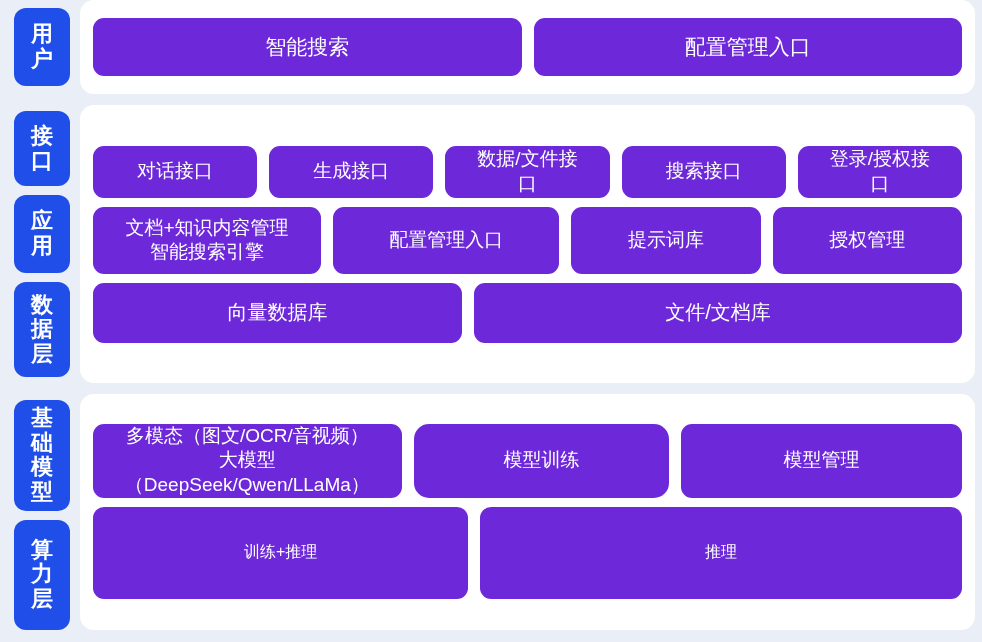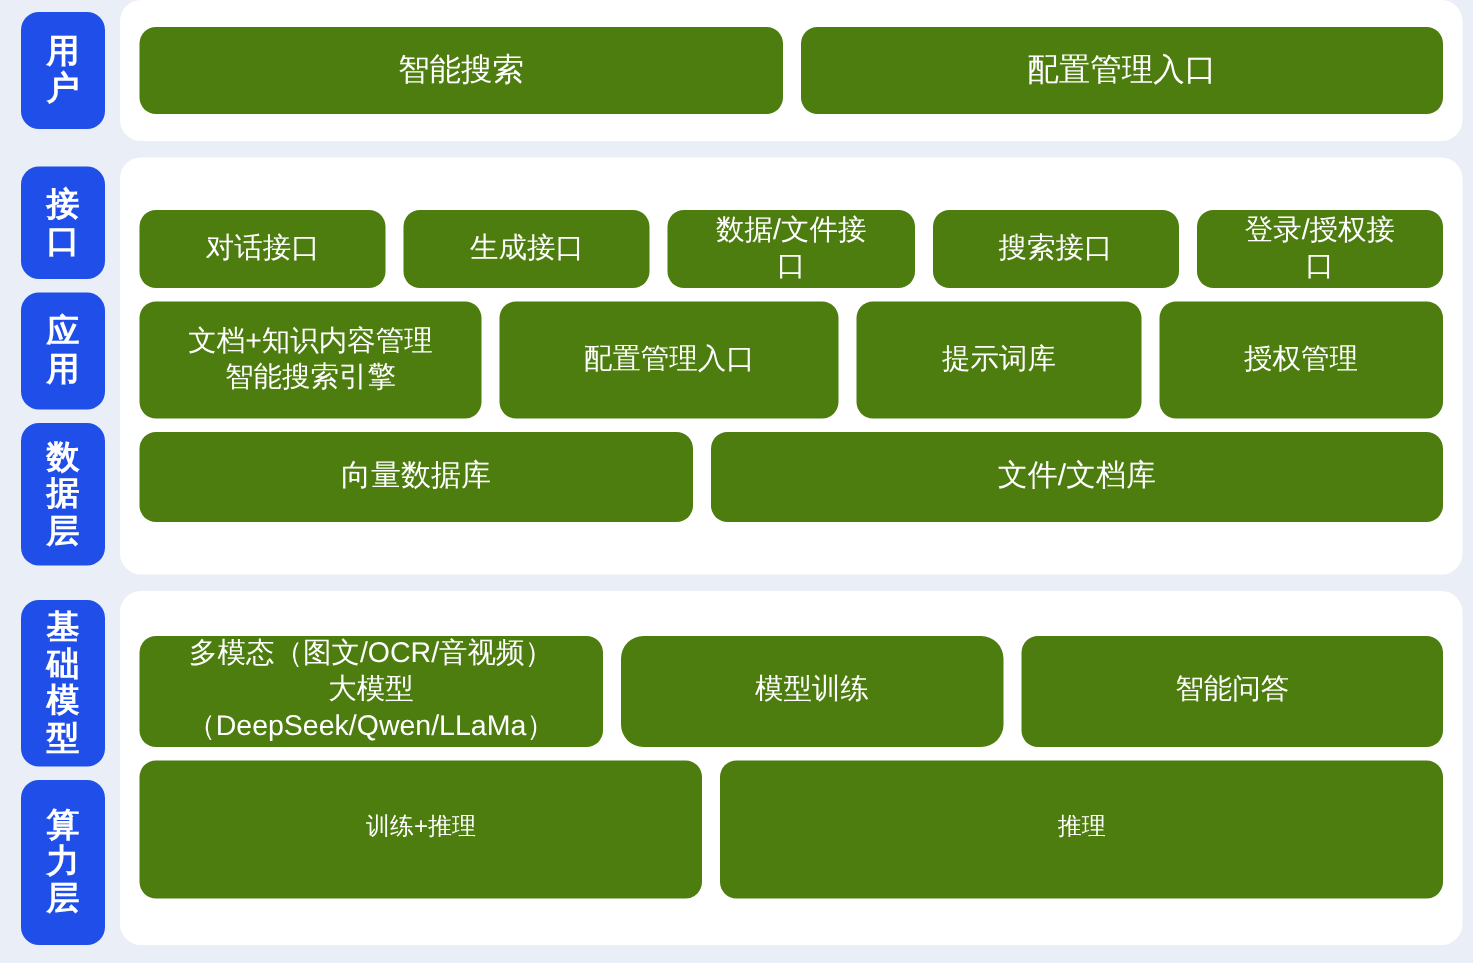--- a/index.html
+++ b/index.html
@@ -79,21 +79,21 @@
   }
 
   
   .row {
     display: flex;
     gap: 12px;
     align-items: stretch;
   }
 
   .card {
-    background: #4d7c0f;
+    background: #6d28d9;
     color: #ffffff;
     border-radius: 11px;
     display: flex;
     align-items: center;
     justify-content: center;
     text-align: center;
     font-size: 20px;
     font-weight: 400;
     line-height: 1.28;
     padding: 6px 24px;
@@ -110,21 +110,21 @@
   .band-user .row { height: 58px; }
   .band-user .card { font-size: 21px; }
 
   
   .band-mid { height: 278px; }
   .band-mid .tab-col { margin-top: 6px; margin-bottom: 6px; }
   .band-mid .tab-interface { flex: 0 0 75px; }
   .band-mid .tab-application { flex: 0 0 78px; }
   .band-mid .tab-data { flex: 1 1 auto; }
   .band-mid .row-interface { height: 52px; }
-  .band-mid .row-application { height: 78px; }
+  .band-mid .row-application { height: 67px; }
   .band-mid .row-data { height: 60px; }
   .band-mid .row-interface .card { font-size: 19px; }
   .band-mid .row-application .card { font-size: 19px; }
   .band-mid .row-data .card { font-size: 20px; }
 
   
   .band-base { height: 236px; }
   .band-base .tab-col { margin-top: 6px; }
   .band-base .tab-foundation { flex: 0 0 110px; }
   .band-base .tab-compute { flex: 1 1 auto; }
@@ -235,21 +235,21 @@
             <span>层</span>
           </span>
       </div>
     </div>
     <div class="panel">
 
       <div class="row row-models">
         <div class="card w-multimodal">多模态（图文/OCR/音视频）
 大模型（DeepSeek/Qwen/LLaMa）</div>
         <div class="card w-train">模型训练</div>
-        <div class="card w-manage">智能问答</div>
+        <div class="card w-manage">模型管理</div>
       </div>
 
       <div class="row row-compute">
         <div class="card w-trainfer">训练+推理</div>
         <div class="card w-infer">推理</div>
       </div>
 
     </div>
   </div>
 

